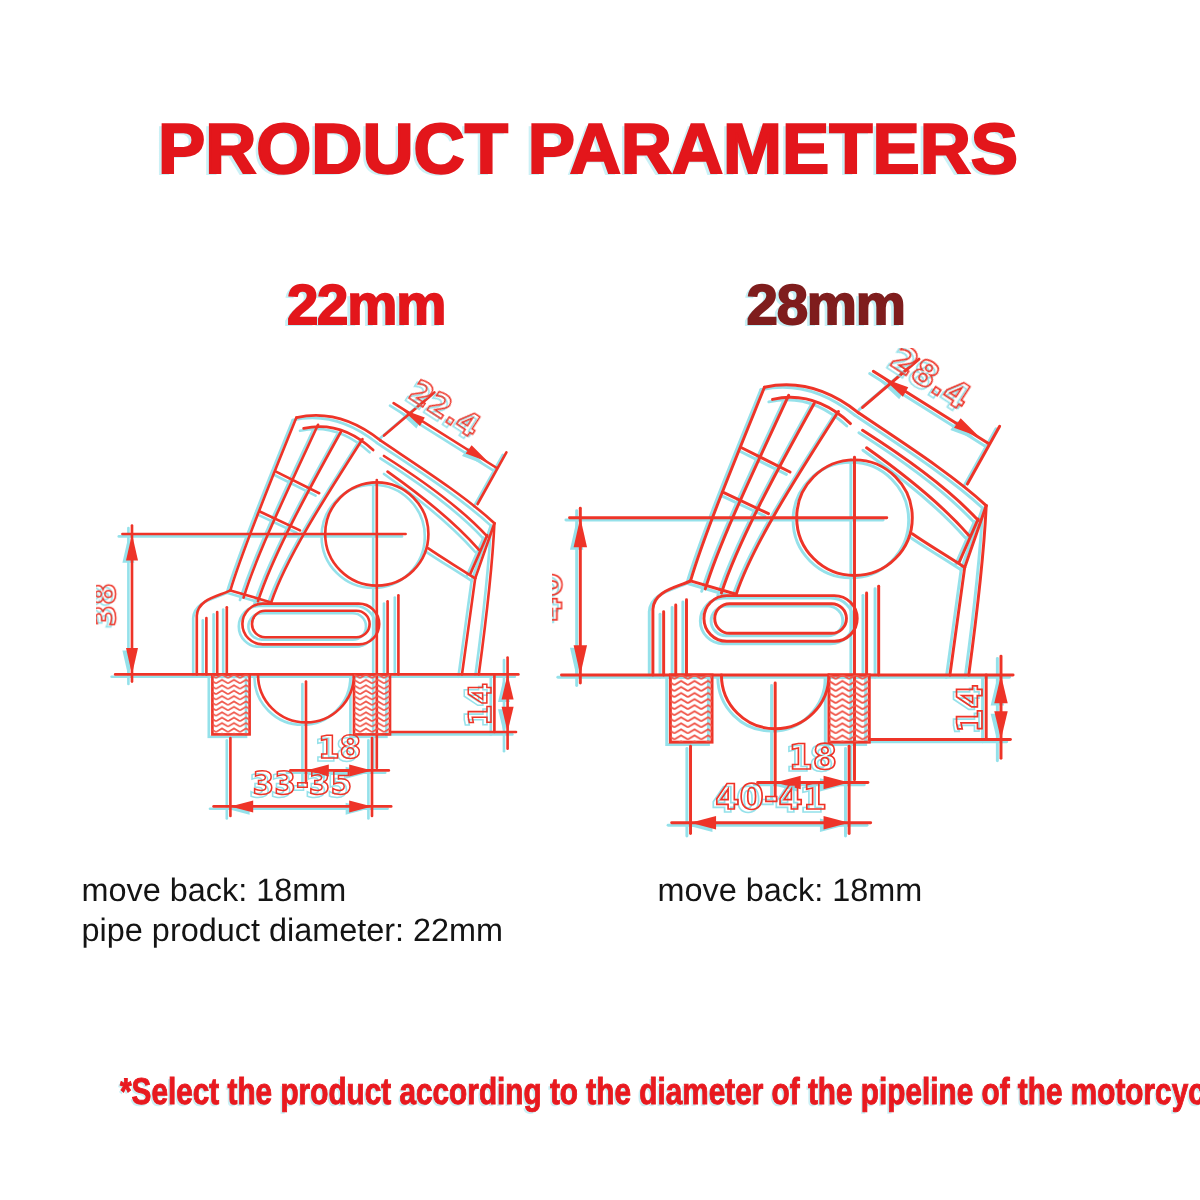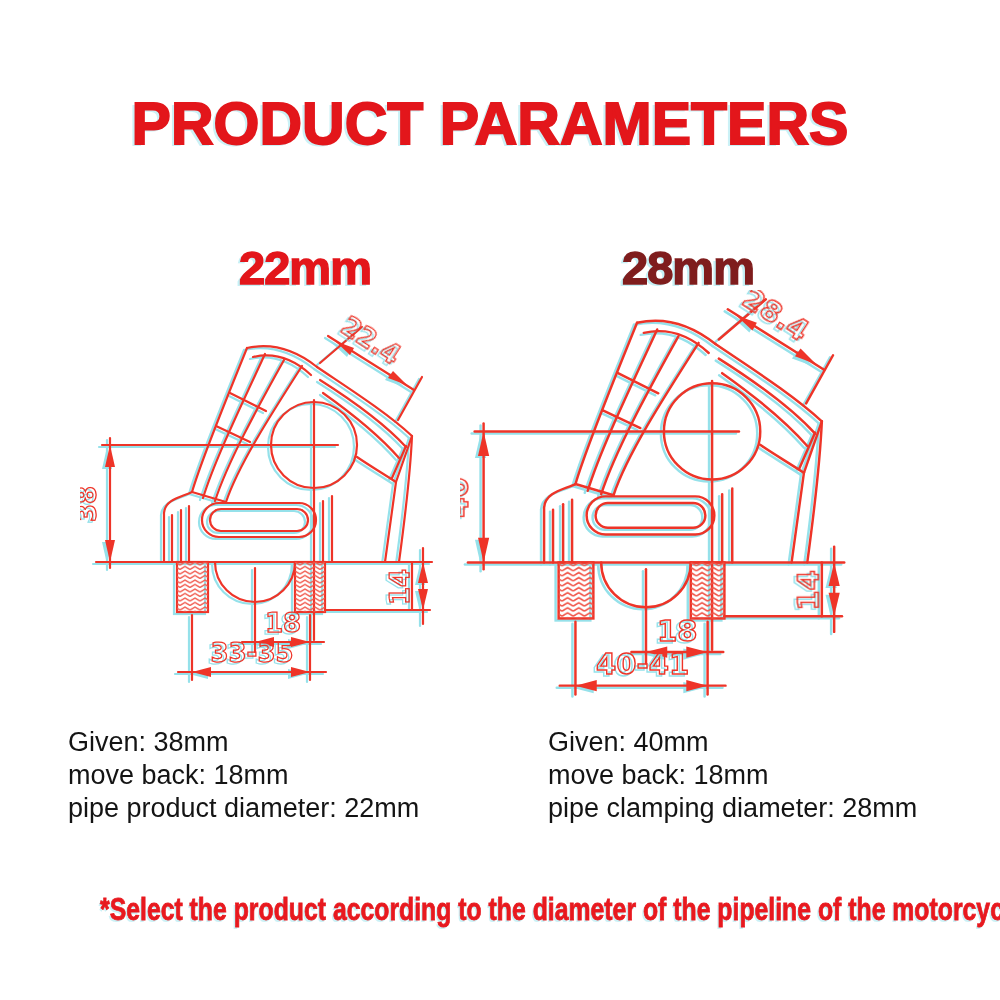--- a/index.html
+++ b/index.html
@@ -2,21 +2,21 @@
 <html><head>
 <meta charset="utf-8">
 <style>
   html,body{margin:0;padding:0;background:#ffffff;}
   .page{position:relative;width:1000px;height:1000px;background:#ffffff;overflow:hidden;
         font-family:"Liberation Sans",sans-serif;}
   .title{position:absolute;left:0;top:50px;width:980px;text-align:center;
          font-size:59px;font-weight:700;letter-spacing:0px;
          -webkit-text-stroke:1.8px currentColor;
          text-shadow:-3px 2px 0 rgba(140,225,235,.45);}
-  .size-label{position:absolute;width:300px;text-align:center;top:240px;
+  .size-label{position:absolute;width:300px;text-align:center;top:226px;
               font-size:47px;font-weight:700;letter-spacing:-1px;
               -webkit-text-stroke:1.5px currentColor;
               text-shadow:-3px 2px 0 rgba(140,225,235,.5);}
   .size-label.l22{left:155px;}
   .size-label.l28{left:538px;}
   .drawing{position:absolute;}
   .drawing.d22{left:80px;top:300px;}
   .drawing.d28{left:460px;top:290px;}
   .specs{position:absolute;top:726px;color:#141414;font-size:27px;line-height:33px;
          font-family:"Liberation Sans",sans-serif;}
@@ -162,26 +162,23 @@
         <text transform="translate(286,48) rotate(33)">28.4</text>
         <text transform="translate(16,204) rotate(-90)">40</text>
         <text x="203" y="332">18</text>
         <text x="172" y="362">40-41</text>
         <text transform="translate(329,287) rotate(-90)">14</text>
       </g>
     </g>
   </svg>
 
   <div class="specs s22">
-    <div>Given: 38mm</div>
     <div>move back: 18mm</div>
     <div>pipe product diameter: 22mm</div>
   </div>
 
   <div class="specs s28">
-    <div>Given: 40mm</div>
     <div>move back: 18mm</div>
-    <div>pipe clamping diameter: 28mm</div>
   </div>
 
   <div class="note" style="color:#e8191f">*Select the product according to the diameter of the pipeline of the motorcycle.</div>
 
 </div>
 
 </body></html>

